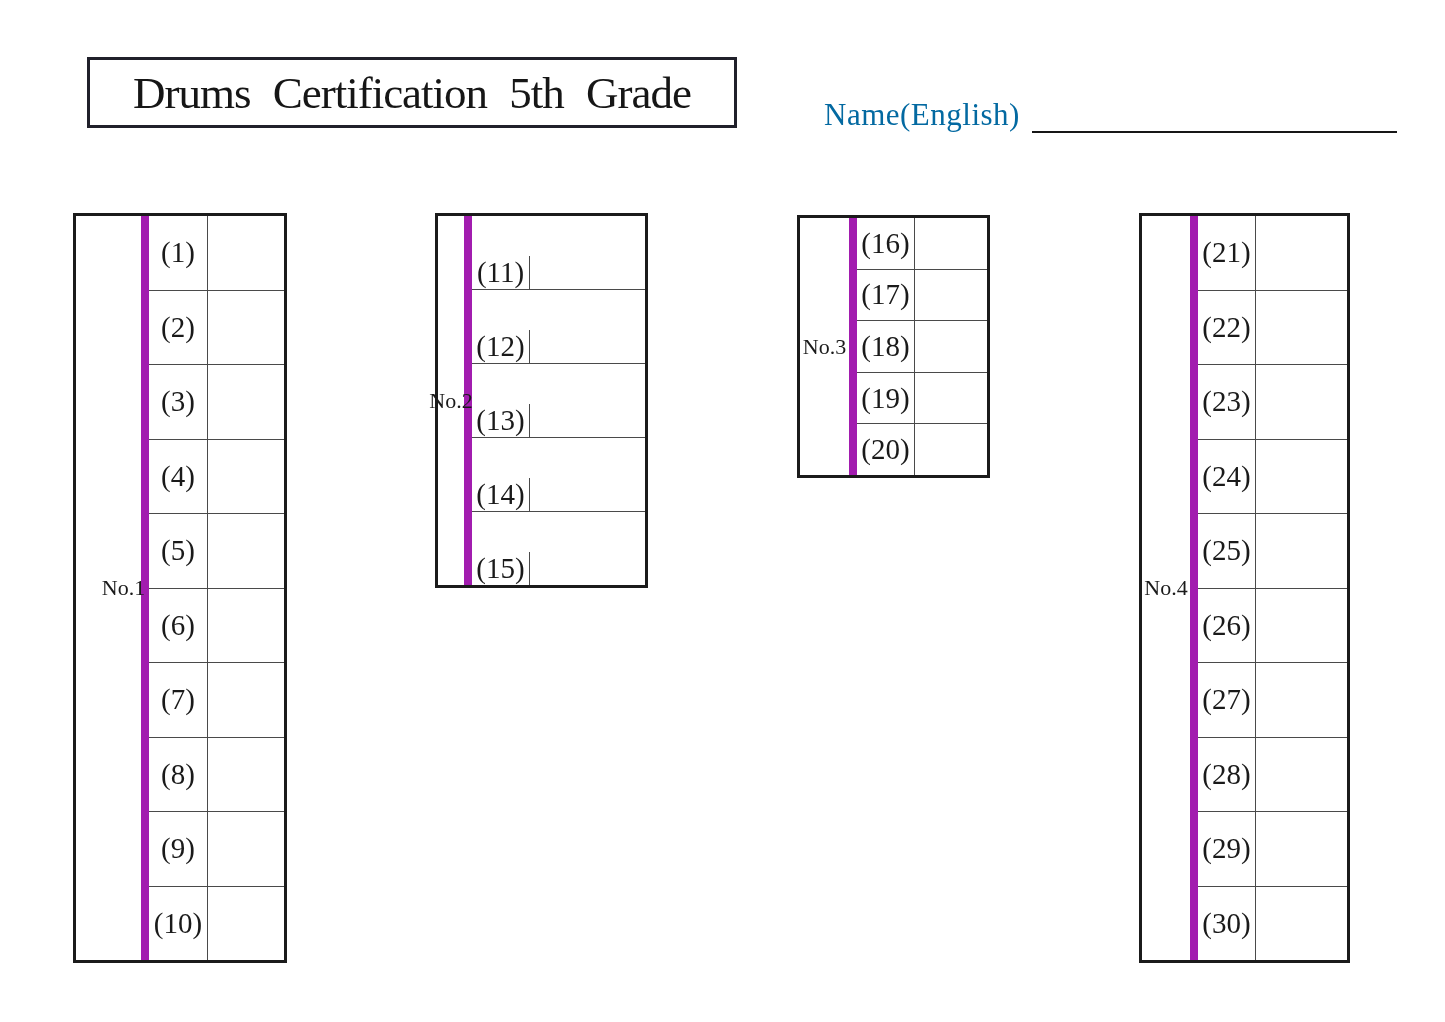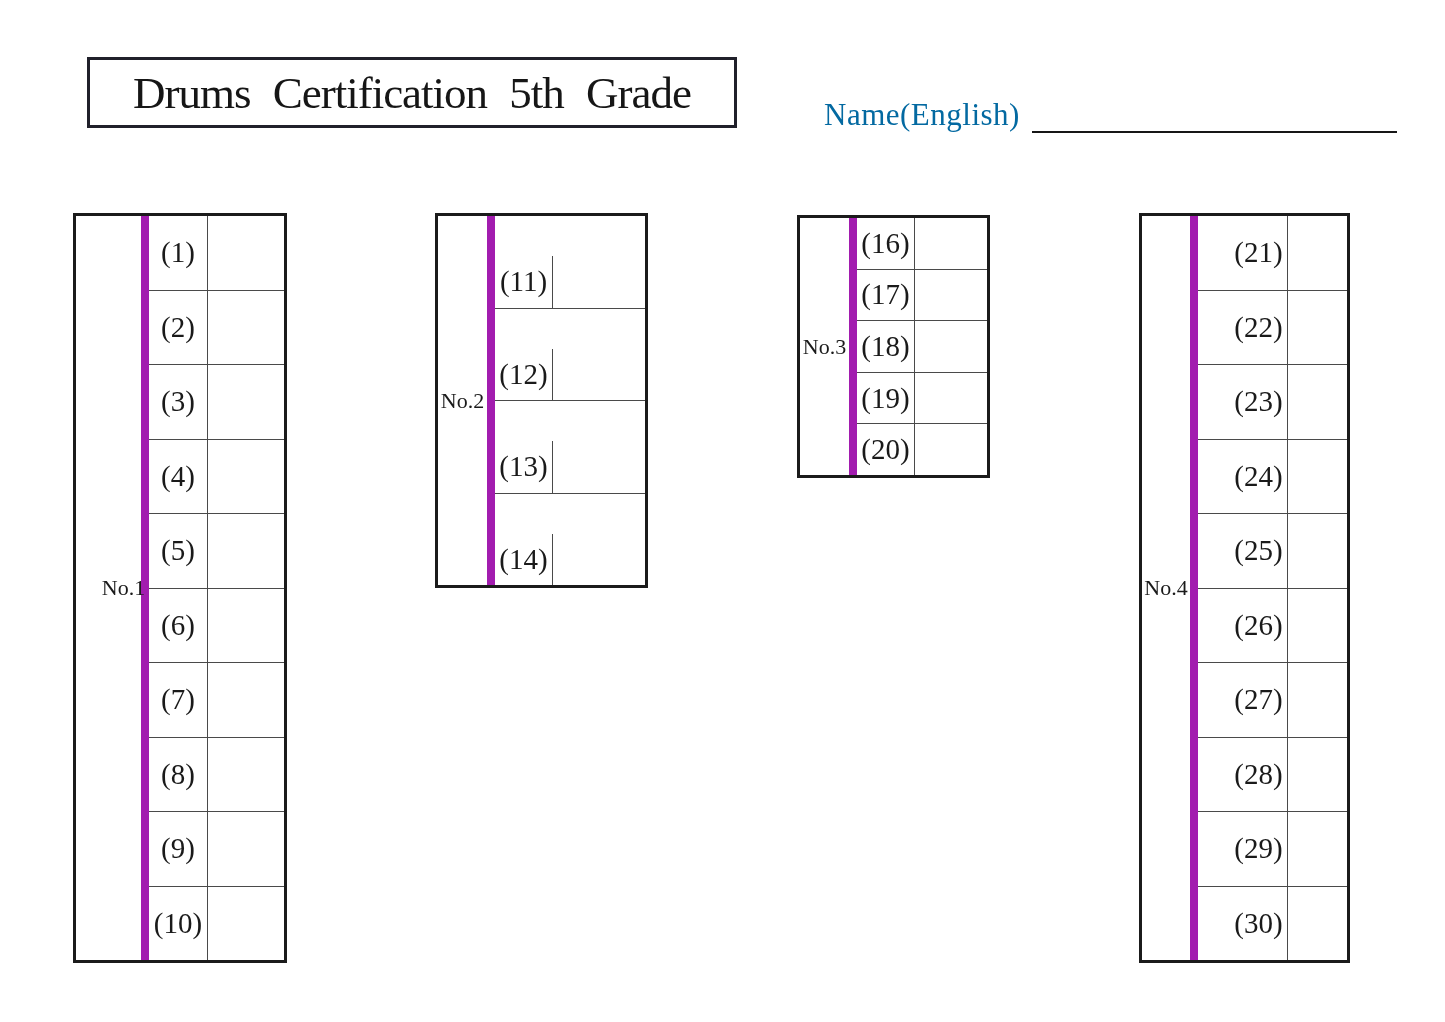--- a/index.html
+++ b/index.html
@@ -101,30 +101,30 @@
   .ans-cell {
     flex: 1 1 auto;
   }
 
   
   #table-no1 { left: 73px;   top: 213px; width: 214px; height: 750px; }
   #table-no1 .label-col { width: 73px; padding-left: 30px; }
   #table-no1 .num-cell  { width: 59px; }
 
   #table-no2 { left: 435px;  top: 213px; width: 213px; height: 375px; }
-  #table-no2 .label-col { width: 57px; }
+  #table-no2 .label-col { width: 34px; }
   #table-no2 .num-cell  { width: 58px; margin-top: 40px; }
 
   #table-no3 { left: 797px;  top: 215px; width: 193px; height: 263px; }
   #table-no3 .label-col { width: 57px; }
   #table-no3 .num-cell  { width: 58px; }
 
   #table-no4 { left: 1139px; top: 213px; width: 211px; height: 750px; }
   #table-no4 .label-col { width: 56px; }
-  #table-no4 .num-cell  { width: 58px; margin-left: 32px; }
+  #table-no4 .num-cell  { width: 58px; }
 </style>
 </head>
 <body>
 
 <div id="sheet">
 
   <div class="title-box">
     <span class="title-text">Drums Certification 5th Grade</span>
   </div>
 
@@ -189,20 +189,24 @@
           <div class="ans-cell"></div>
         </div>
         <div class="trow">
           <div class="num-cell">(13)</div>
           <div class="ans-cell"></div>
         </div>
         <div class="trow">
           <div class="num-cell">(14)</div>
           <div class="ans-cell"></div>
         </div>
+        <div class="trow">
+          <div class="num-cell">(15)</div>
+          <div class="ans-cell"></div>
+        </div>
       </div>
   </div>
 
   <div id="table-no3" class="sheet-table">
     <div class="label-col">No.3</div>
     <div class="rows-col">
         <div class="trow">
           <div class="num-cell">(16)</div>
           <div class="ans-cell"></div>
         </div>

